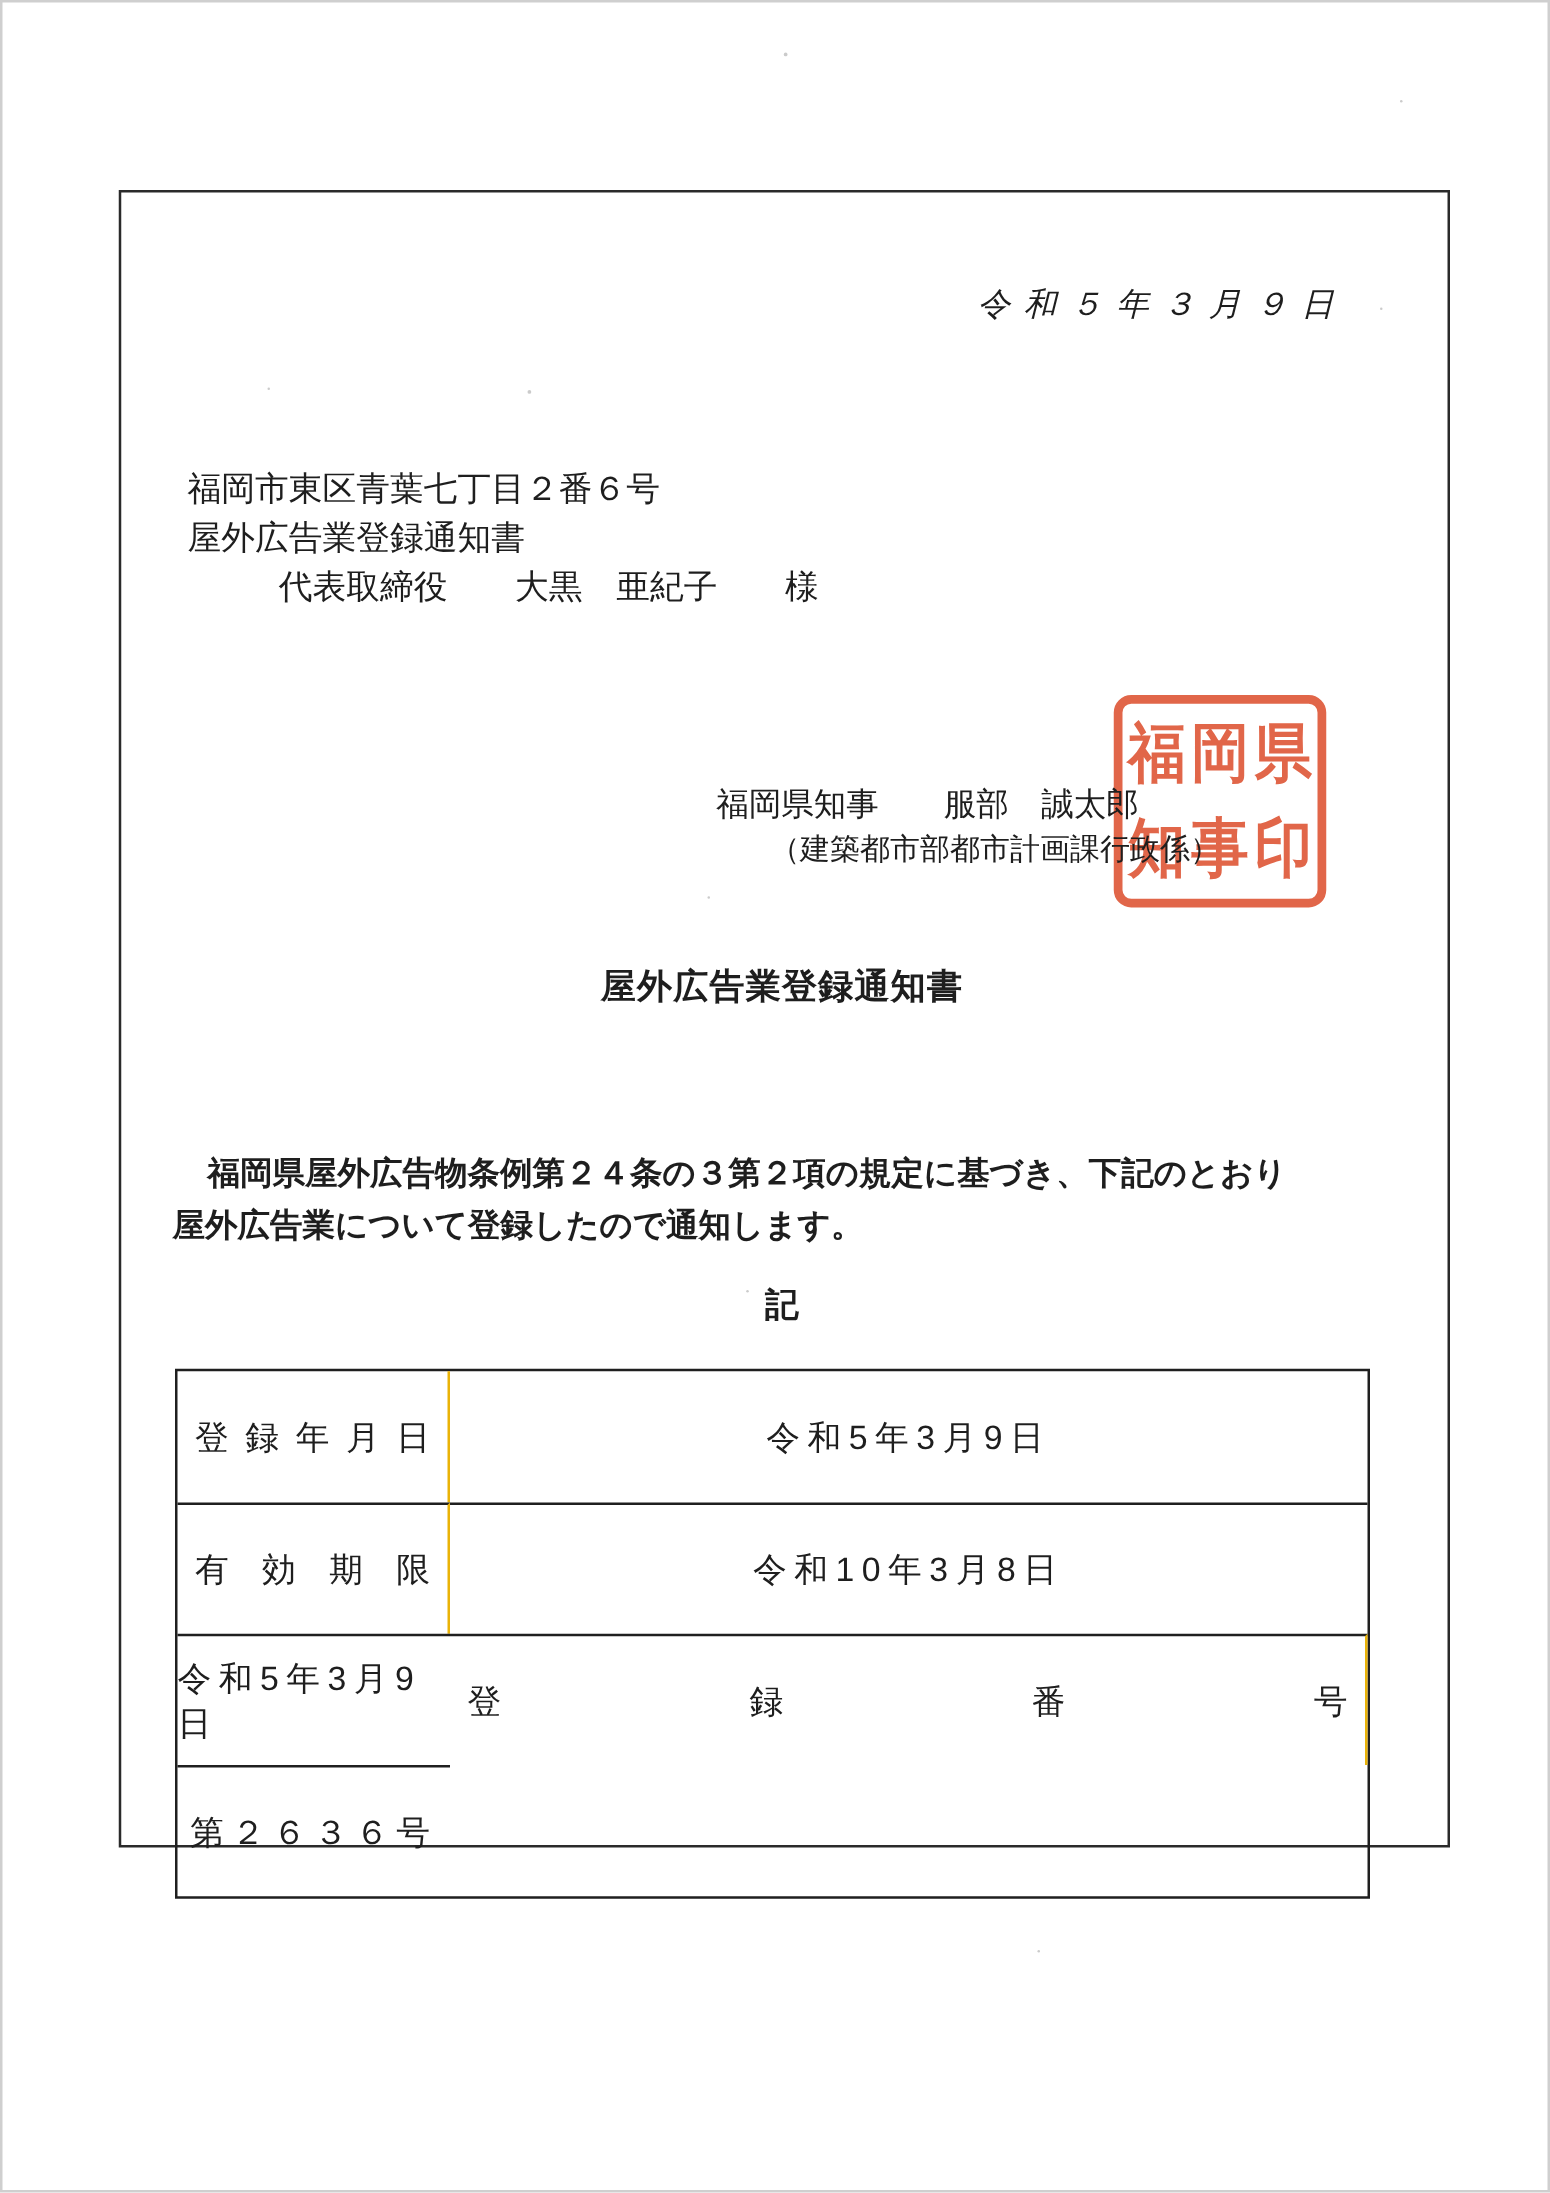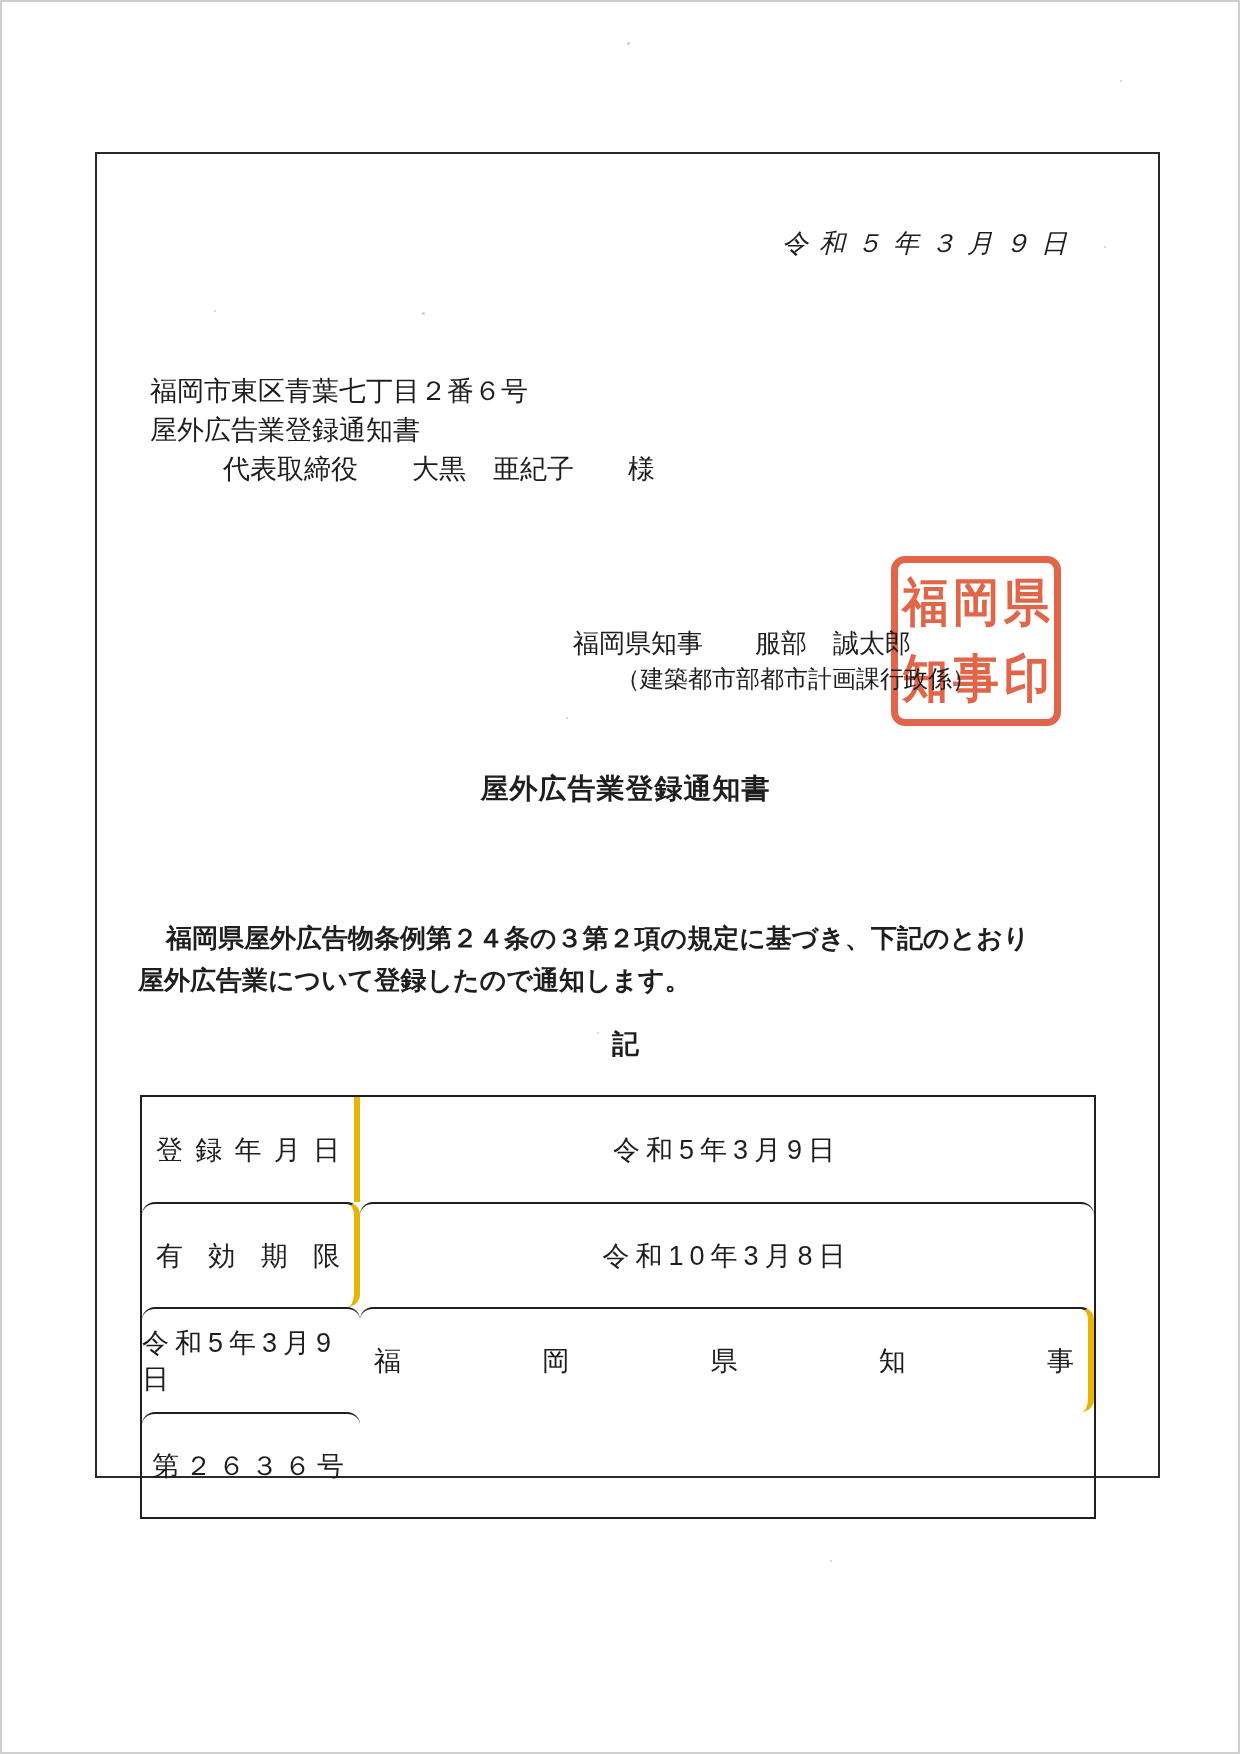--- a/index.html
+++ b/index.html
@@ -83,29 +83,29 @@
     position:absolute; left:140px; top:1095px;
     width:952px;
     display:grid;
     grid-template-columns:218px 1fr;
     grid-auto-rows:105px;
     border:2px solid #1f1f1f;
     font-size:27px;
   }
   .cell { display:flex; align-items:center; }
   .cell-label {
-    border-right:6px solid #eab308;
+    border-right:2px solid #eab308;
     padding:16px 14px;
   }
   .cell-label span {
     display:inline-block; width:100%;
     text-align:justify; text-align-last:justify;
   }
   .cell-value { justify-content:center; letter-spacing:6px; }
-  .row-sep { border-top:2px solid #1f1f1f;border-radius:13px; }
+  .row-sep { border-top:2px solid #1f1f1f; }
   
   .speck {
     position:absolute; width:3px; height:3px; border-radius:50%;
     background:#6b6b6b; opacity:0.35;
   }
   .speck:nth-child(1){left:627px;top:42px;}
   .speck:nth-child(2){left:214px;top:310px;width:2px;height:2px;}
   .speck:nth-child(3){left:422px;top:312px;}
   .speck:nth-child(4){left:566px;top:717px;width:2px;height:2px;}
   .speck:nth-child(5){left:597px;top:1032px;width:2px;height:2px;}
@@ -167,16 +167,16 @@
   <div class="cell cell-value">令和5年3月9日</div>
 
   <div class="cell cell-label row-sep">
       <span>有効期限</span>
     </div>
   <div class="cell cell-value row-sep">令和10年3月8日</div>
 
   <div class="cell cell-value row-sep">令和5年3月9日</div>
 
   <div class="cell cell-label row-sep">
-      <span>福岡県知事</span>
+      <span>登録番号</span>
     </div>
   <div class="cell cell-value row-sep">第２６３６号</div>
 </div>
 
 </body></html>

